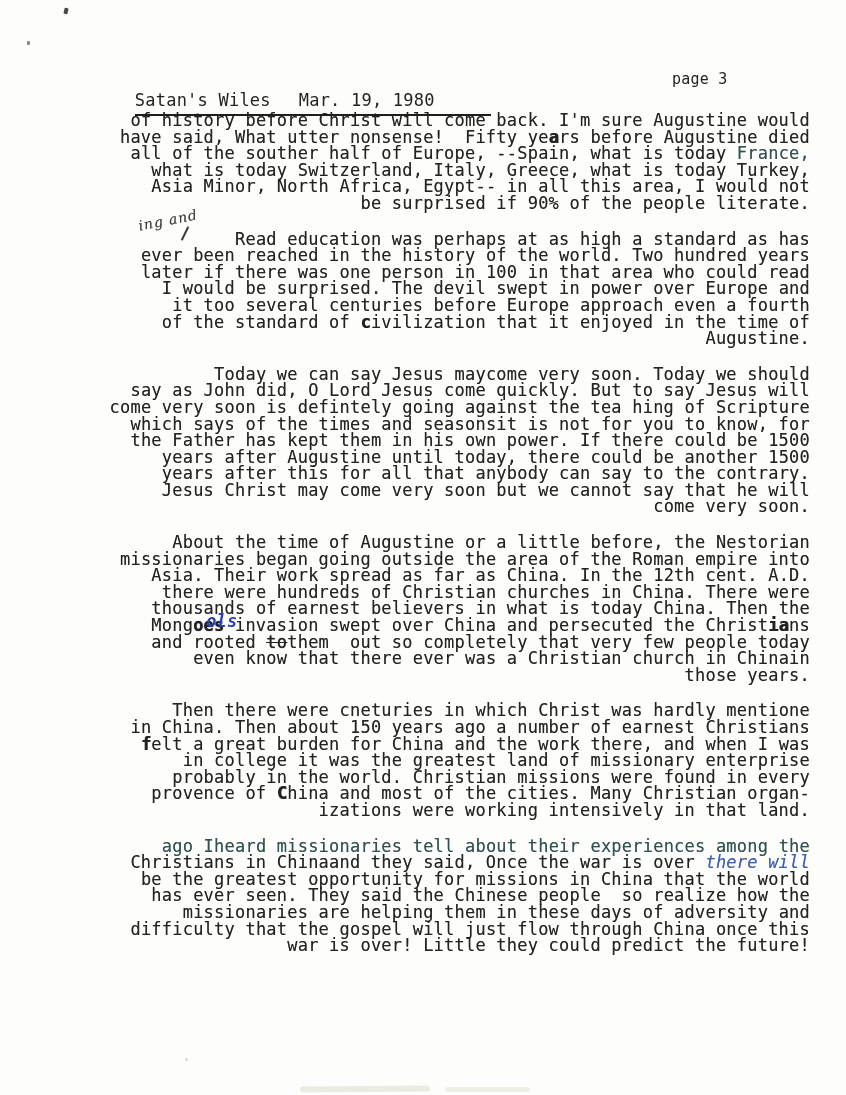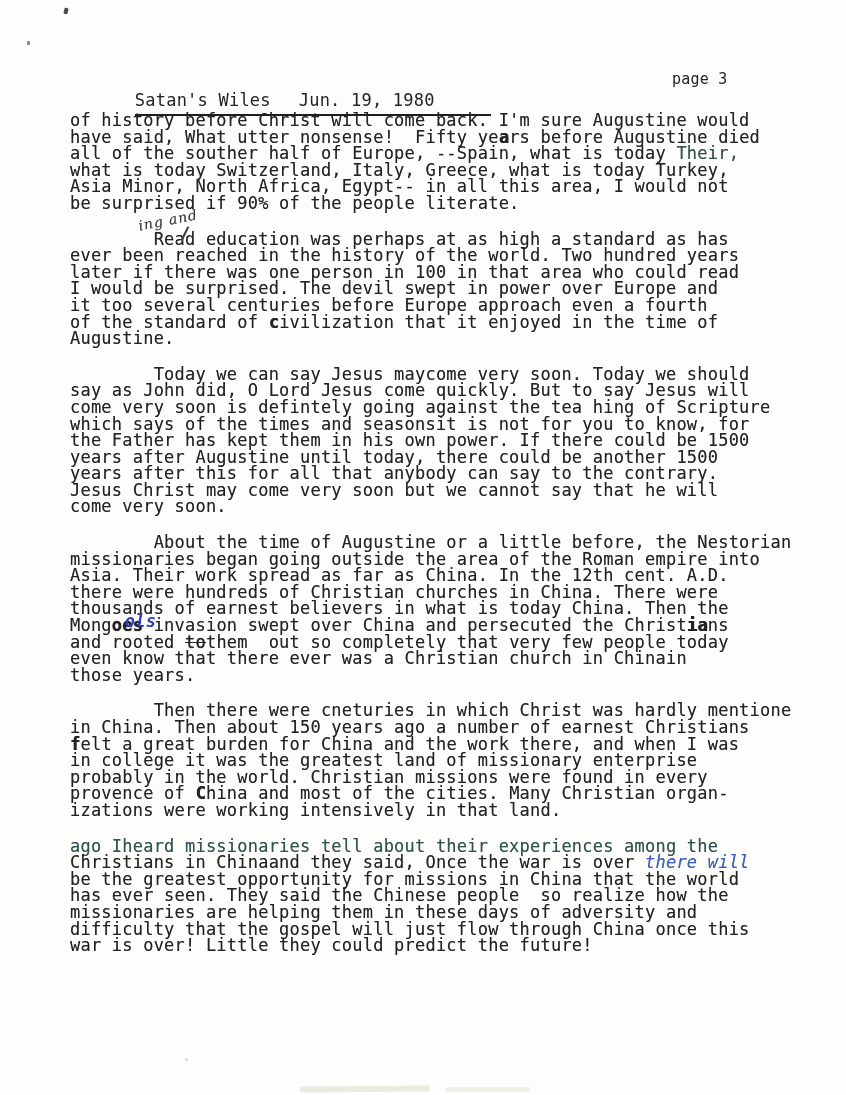--- a/index.html
+++ b/index.html
@@ -13,21 +13,21 @@
   
   .hdr{position:absolute;top:70px;left:93px;font-size:17px;letter-spacing:0.22px;white-space:pre;}
   .hdr-underlined{display:inline-block;border-bottom:2.5px solid var(--rule);padding-bottom:4px;}
   .hsp{display:inline-block;width:28px;}
   .hsp2{display:inline-block;width:56px;}
   .pagenum{position:absolute;top:70px;left:672px;font-size:15px;letter-spacing:0.22px;}
   
   .bodytext{position:absolute;top:112px;left:62px;width:748px;font-size:17px;
             line-height:16.6px;letter-spacing:0.22px;
             text-shadow:0 0 0.5px rgba(10,10,10,0.4);}
-  .para{margin:0 0 19px 8px;white-space:pre;}
+  .para{margin:0 0 19px 0;white-space:pre;text-align:right;}
   
   .teal{color:var(--teal);}
   .blue{color:var(--blue);font-style:italic;}
   .dense{font-weight:bold;text-shadow:0.6px 0 0 currentColor;}
   .xout{font-weight:normal;text-decoration:line-through;text-shadow:0 0 1px currentColor;}
   .ovr{position:relative;display:inline-block;}
   .ovr .typed{font-weight:bold;text-shadow:0 0 1px currentColor;}
   .ovr .pen{position:absolute;left:13px;top:-4px;color:var(--pen-blue);
             font-style:italic;font-weight:bold;text-shadow:none;}
   
@@ -47,29 +47,29 @@
 </style>
 </head>
 <body>
 
 <div class="page">
 
   <span class="speck s1"></span>
   <span class="speck s2"></span>
 
   <div class="hdr">
-    <span class="hdr-underlined"><span>Satan's Wiles</span><span class="hsp"></span><span>Jun. 19, 1980</span><span class="hsp2"></span></span>
+    <span class="hdr-underlined"><span>Satan's Wiles</span><span class="hsp"></span><span>Mar. 19, 1980</span><span class="hsp2"></span></span>
   </div>
 
   <div class="pagenum">page 3</div>
 
   <div class="bodytext">
     <p class="para"><span>of history before Christ will come back. I'm sure Augustine would
 have said, What utter nonsense!  Fifty ye</span><span class="dense">a</span><span>rs before Augustine died
-all of the souther half of Europe, --Spain, what is today </span><span class="teal">Their,</span><span>
+all of the souther half of Europe, --Spain, what is today </span><span class="teal">France,</span><span>
 what is today Switzerland, Italy, Greece, what is today Turkey,
 Asia Minor, North Africa, Egypt-- in all this area, I would not
 be surprised if 90% of the people literate.</span></p>
     <p class="para"><span>        Read education was perhaps at as high a standard as has
 ever been reached in the history of the world. Two hundred years
 later if there was one person in 100 in that area who could read
 I would be surprised. The devil swept in power over Europe and
 it too several centuries before Europe approach even a fourth
 of the standard of </span><span class="dense">c</span><span>ivilization that it enjoyed in the time of
 Augustine.</span></p>

